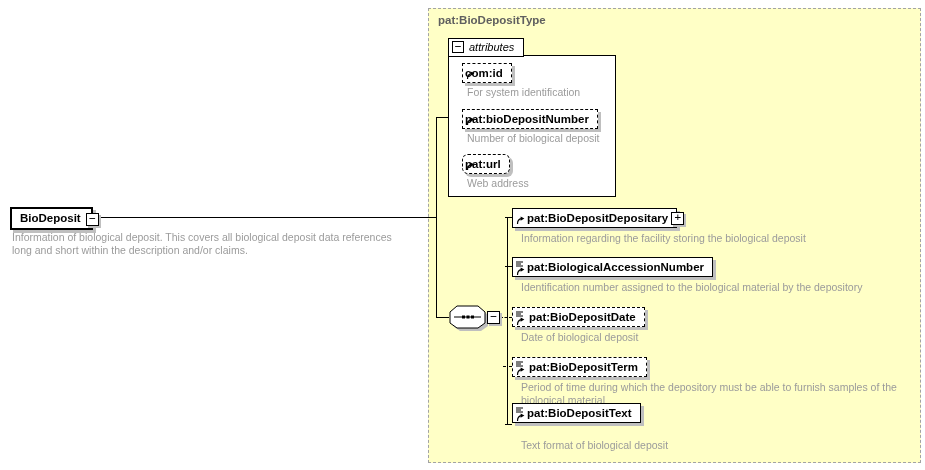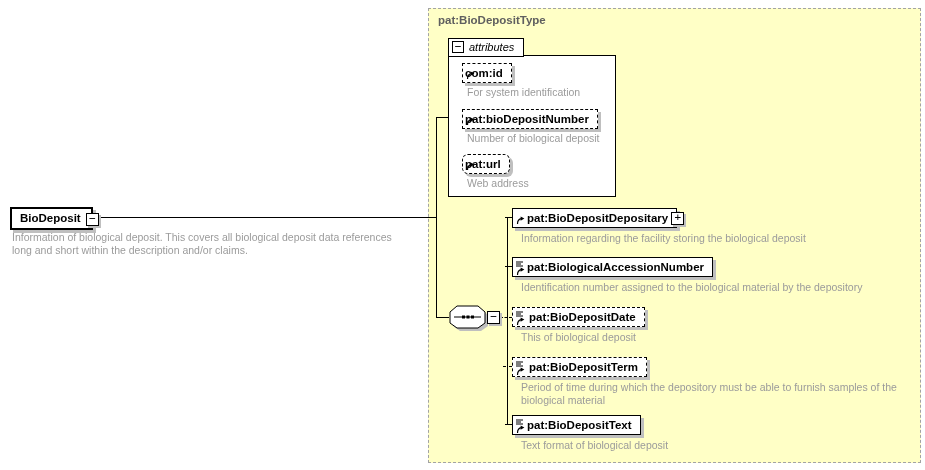--- a/index.html
+++ b/index.html
@@ -157,37 +157,37 @@
         <line x1="0" y1="1" x2="7" y2="1" stroke="#000"></line>
         <line x1="0" y1="3" x2="5" y2="3" stroke="#000"></line>
         <line x1="0" y1="5" x2="7" y2="5" stroke="#000"></line>
       </svg>
     <svg class="icon-arrow" width="9" height="9" viewBox="0 0 9 9">
         <path d="M1.5,8 Q1.5,3 5.5,2.6" fill="none" stroke="#000" stroke-width="1.2"></path>
         <polygon points="4.6,0.6 8.4,2.6 4.6,4.8" fill="#000"></polygon>
       </svg>
     <span>pat:BioDepositDate</span>
   </div>
-  <div class="ann" style="left:521px;top:331px;">This of biological deposit</div>
+  <div class="ann" style="left:521px;top:331px;">Date of biological deposit</div>
 
   <div class="node dashed" style="left:512px;top:357px;">
     <svg class="icon-lines" width="8" height="7" viewBox="0 0 8 7">
         <line x1="0" y1="1" x2="7" y2="1" stroke="#000"></line>
         <line x1="0" y1="3" x2="5" y2="3" stroke="#000"></line>
         <line x1="0" y1="5" x2="7" y2="5" stroke="#000"></line>
       </svg>
     <svg class="icon-arrow" width="9" height="9" viewBox="0 0 9 9">
         <path d="M1.5,8 Q1.5,3 5.5,2.6" fill="none" stroke="#000" stroke-width="1.2"></path>
         <polygon points="4.6,0.6 8.4,2.6 4.6,4.8" fill="#000"></polygon>
       </svg>
     <span>pat:BioDepositTerm</span>
   </div>
   <div class="ann wrap" style="left:521px;top:381px;width:394px;">Period of time during which the depository must be able to furnish samples of the biological material</div>
 
-  <div class="node" style="left:512px;top:415px;">
+  <div class="node" style="left:512px;top:403px;">
     <svg class="icon-lines" width="8" height="7" viewBox="0 0 8 7">
         <line x1="0" y1="1" x2="7" y2="1" stroke="#000"></line>
         <line x1="0" y1="3" x2="5" y2="3" stroke="#000"></line>
         <line x1="0" y1="5" x2="7" y2="5" stroke="#000"></line>
       </svg>
     <svg class="icon-arrow" width="9" height="9" viewBox="0 0 9 9">
         <path d="M1.5,8 Q1.5,3 5.5,2.6" fill="none" stroke="#000" stroke-width="1.2"></path>
         <polygon points="4.6,0.6 8.4,2.6 4.6,4.8" fill="#000"></polygon>
       </svg>
     <span>pat:BioDepositText</span>

